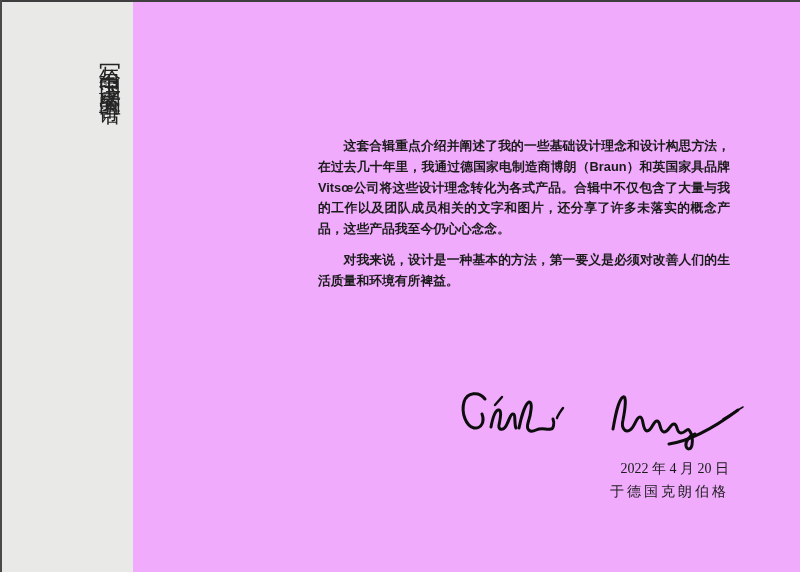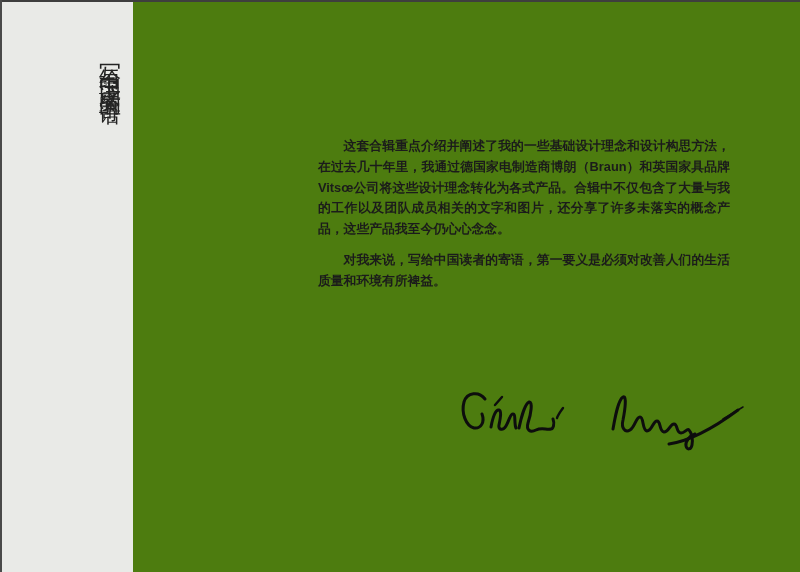--- a/index.html
+++ b/index.html
@@ -1,20 +1,20 @@
 <!DOCTYPE html>
 <html><head>
 <meta charset="utf-8">
 <style>
   html, body { margin: 0; padding: 0; background: #ffffff; }
   .page {
     position: relative;
     width: 800px;
     height: 572px;
-    background: #4d7c0f;
+    background: #f0abfc;
     overflow: hidden;
     font-family: "Liberation Sans", sans-serif;
   }
   .edge-top {
     position: absolute; top: 0; left: 0;
     width: 100%; height: 2px;
     background: #3e3e3e;
   }
   .edge-left {
     position: absolute; top: 0; left: 0;
@@ -76,21 +76,21 @@
 
   <div class="edge-top"></div>
   <div class="edge-left"></div>
 
   <div class="sidebar"></div>
 
   <div class="vtitle">写给中国读者的寄语</div>
 
   <div class="content">
     <p>这套合辑重点介绍并阐述了我的一些基础设计理念和设计构思方法，在过去几十年里，我通过德国家电制造商博朗（Braun）和英国家具品牌Vitsœ公司将这些设计理念转化为各式产品。合辑中不仅包含了大量与我的工作以及团队成员相关的文字和图片，还分享了许多未落实的概念产品，这些产品我至今仍心心念念。</p>
-    <p>对我来说，写给中国读者的寄语，第一要义是必须对改善人们的生活质量和环境有所裨益。</p>
+    <p>对我来说，设计是一种基本的方法，第一要义是必须对改善人们的生活质量和环境有所裨益。</p>
   </div>
 
   <div class="sig">
     <svg width="295" height="72" viewBox="0 0 295 72" fill="none" stroke="#0d0d0d" stroke-width="3" stroke-linecap="round" stroke-linejoin="round">
 
       <path d="M 30 13 C 24 5, 12 6, 9 16 C 6 27, 11 40, 19 42 C 26 43, 30 36, 27 28"></path>
 
       <path d="M 40 19 L 47 11" stroke-width="2.4"></path>
 
       <path d="M 36 41 C 38 30, 41 23, 44 24 C 47 25, 45 34, 44 39 C 43 44, 48 45, 51 40 C 54 35, 55 28, 58 28 C 61 28, 59 38, 61 42"></path>
@@ -100,15 +100,17 @@
       <path d="M 108 22 C 105 26, 103 29, 102 32" stroke-width="2.4"></path>
 
       <path d="M 158 43 C 160 32, 163 14, 168 11 C 172 9, 170 24, 168 34 C 166 42, 170 47, 175 44 C 180 41, 181 31, 185 31 C 189 31, 187 44, 192 45 C 197 45, 198 35, 202 35 C 206 35, 204 45, 209 46 C 214 46, 215 38, 219 38 C 223 38, 221 47, 226 47 C 230 47, 232 42, 234 44 C 237 47, 238 54, 237 59 C 236 64, 232 64, 231 60 C 230 56, 234 50, 240 48"></path>
 
       <path d="M 214 58 C 234 55, 256 44, 283 24"></path>
       <path d="M 268 33 L 288 21" stroke-width="1.5"></path>
     </svg>
   </div>
 
   <div class="dateblock">
+    <div class="date-line">2022 年 4 月 20 日</div>
+    <div class="date-place">于德国克朗伯格</div>
   </div>
 
 </div>
 
 </body></html>

